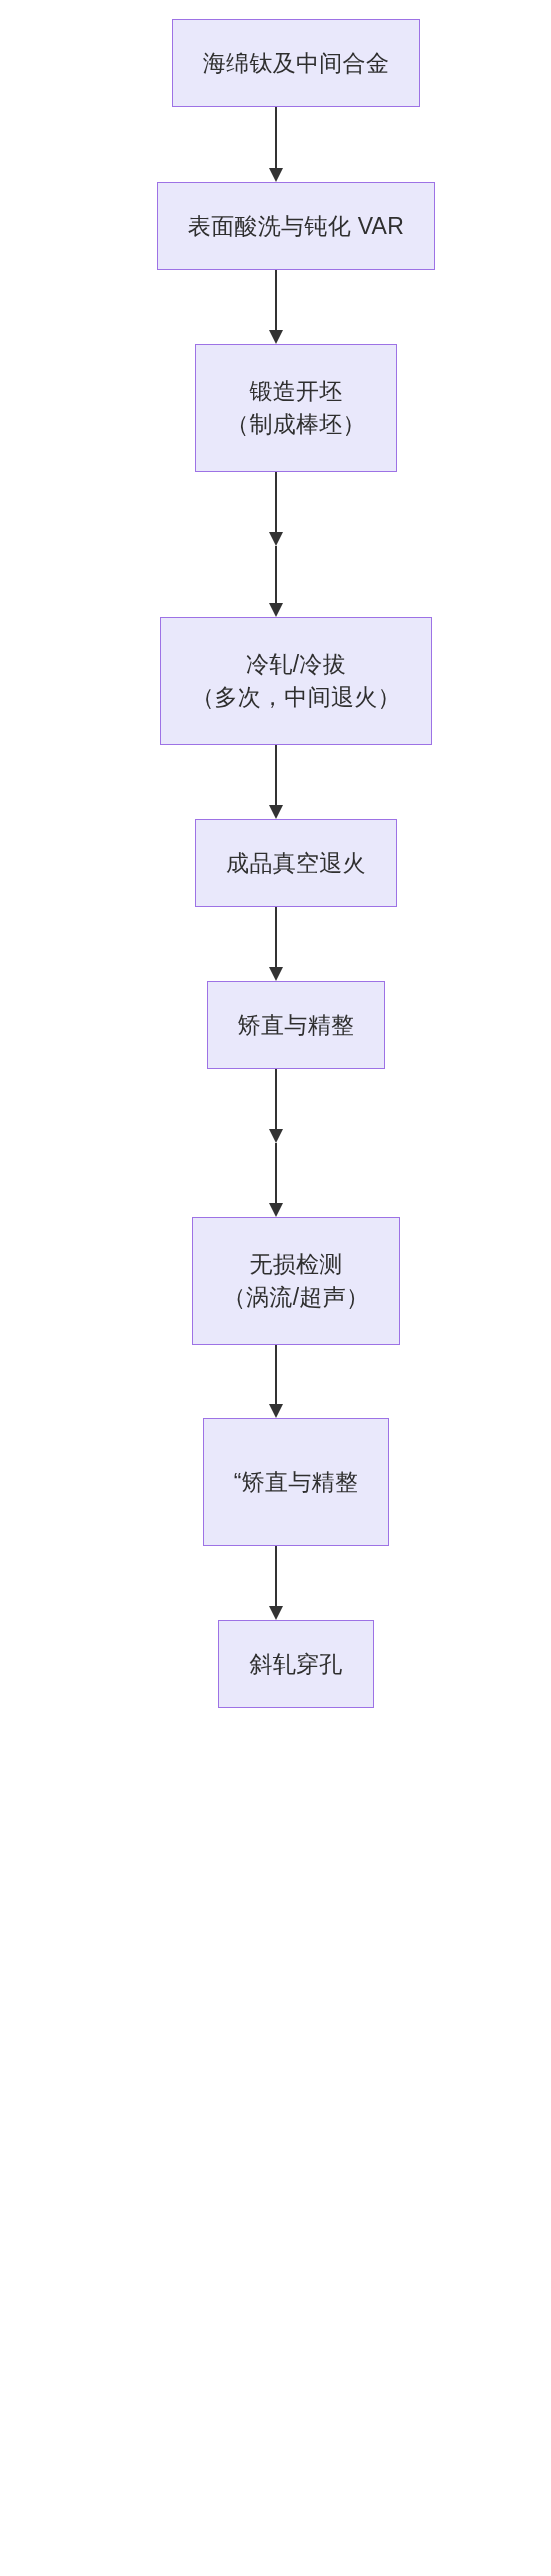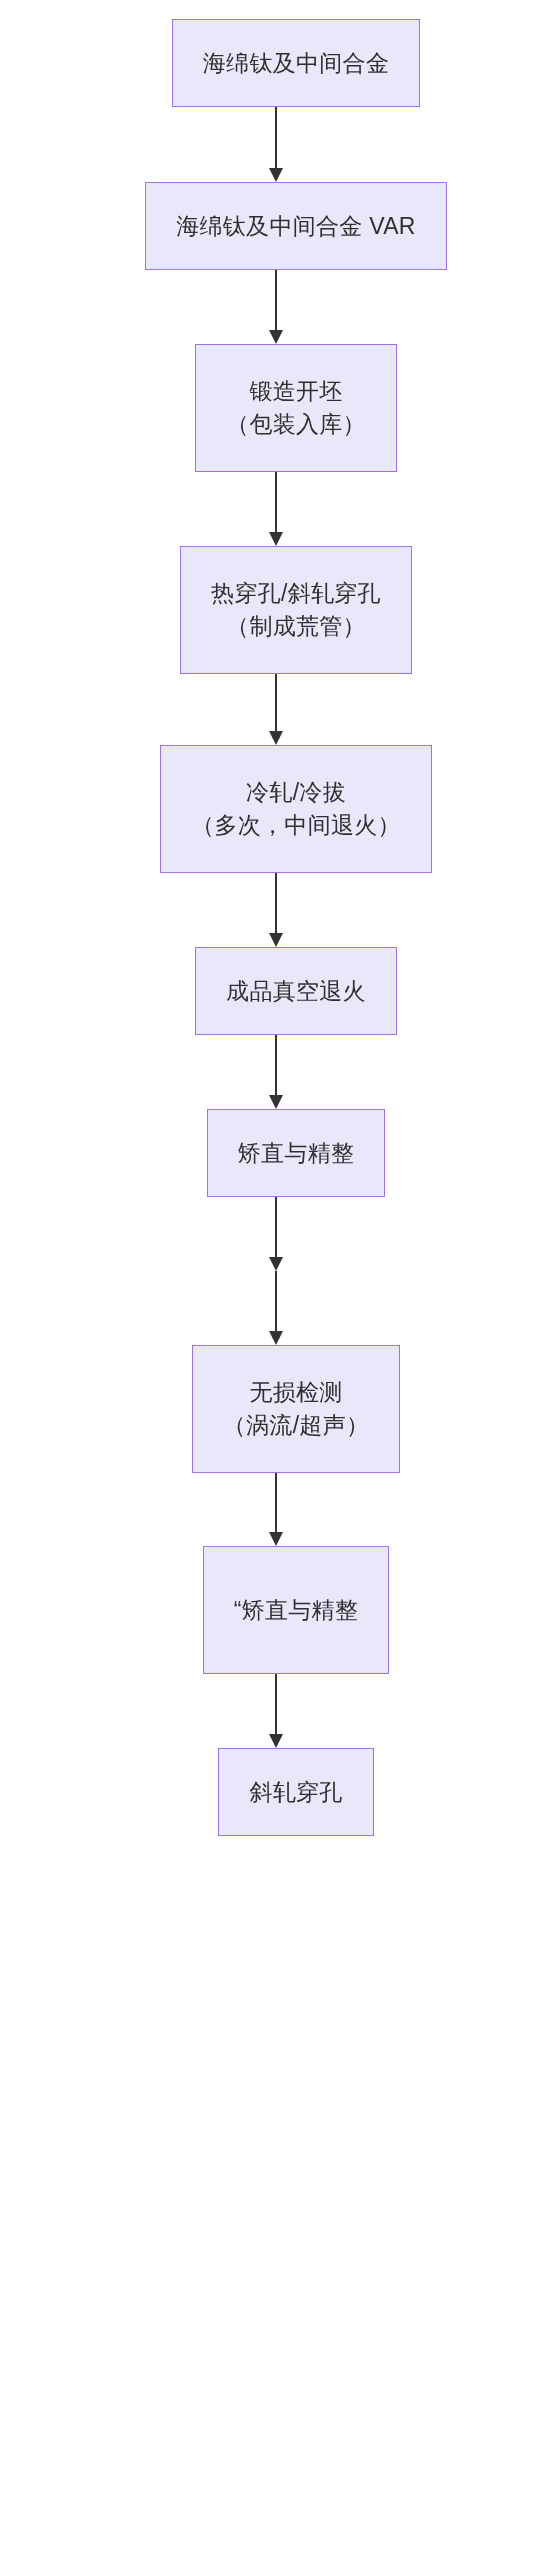--- a/index.html
+++ b/index.html
@@ -98,42 +98,38 @@
   <div class="node h1">
     <span class="line">海绵钛及中间合金</span>
   </div>
 
   <div class="connector c1">
     <span class="stem"></span>
     <span class="head"></span>
   </div>
 
   <div class="node h1">
-    <span class="line">海绵钛及中间合金 VAR</span>
+    <span class="line">表面酸洗与钝化 VAR</span>
   </div>
 
   <div class="connector c2">
     <span class="stem"></span>
     <span class="head"></span>
   </div>
 
   <div class="node h2">
     <span class="line">锻造开坯</span>
-    <span class="line">（包装入库）</span>
+    <span class="line">（制成棒坯）</span>
   </div>
 
   <div class="connector c3">
     <span class="stem"></span>
     <span class="head"></span>
   </div>
 
-  <div class="node h2">
-    <span class="line">热穿孔/斜轧穿孔</span>
-    <span class="line">（制成荒管）</span>
-  </div>
 
   <div class="connector c4">
     <span class="stem"></span>
     <span class="head"></span>
   </div>
 
   <div class="node h2">
     <span class="line">冷轧/冷拔</span>
     <span class="line">（多次，中间退火）</span>
   </div>

